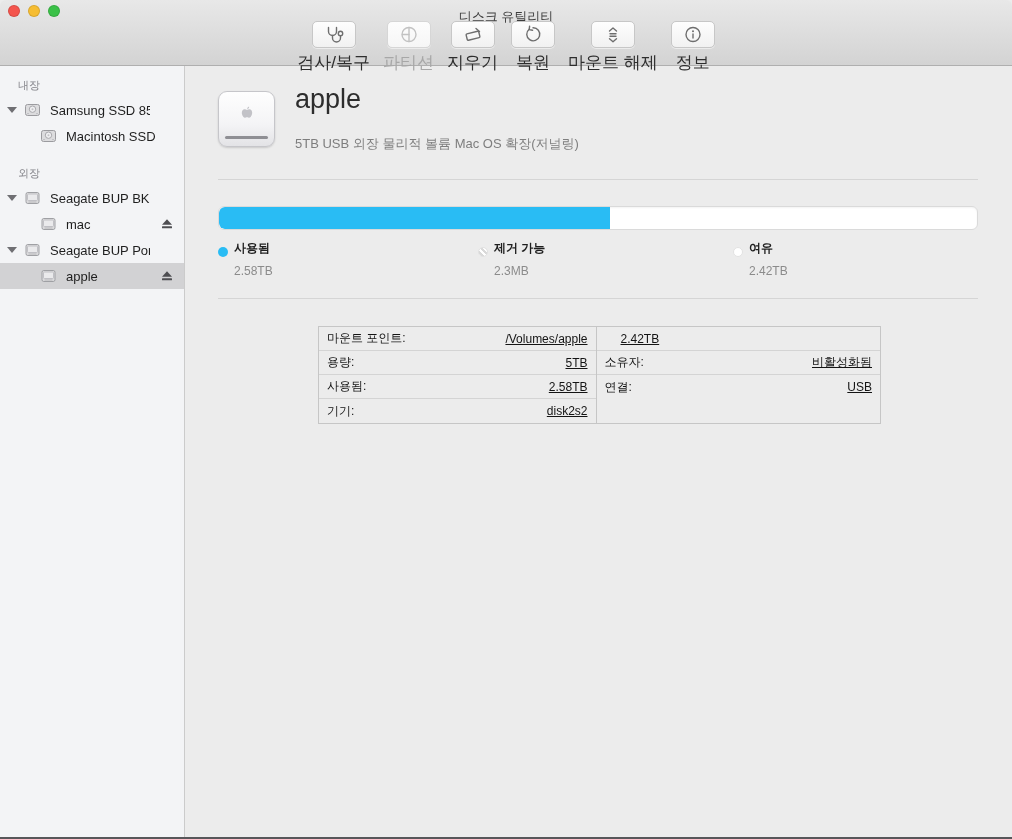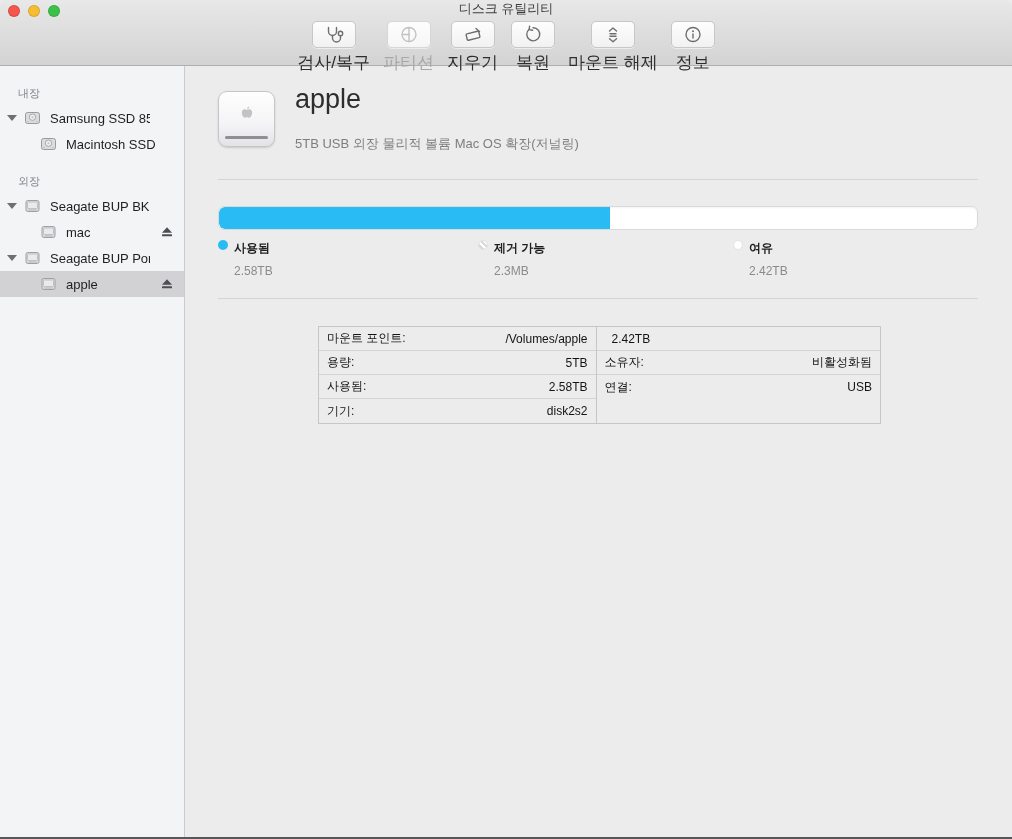--- a/index.html
+++ b/index.html
@@ -11,33 +11,33 @@
   html,body{width:1012px;height:839px;overflow:hidden;}
   body{font-family:"Liberation Sans","DejaVu Sans",sans-serif;background:#ECECEC;}
   .window{width:1012px;height:839px;display:flex;flex-direction:column;border-radius:6px 6px 0 0;overflow:hidden;}
 
   
   .titlebar{height:66px;flex:0 0 66px;background:linear-gradient(var(--titlebar-top),var(--titlebar-bottom));
     border-bottom:1px solid #AFAFAF;position:relative;}
   .traffic-lights{position:absolute;top:5px;left:8px;display:flex;gap:8px;}
   .tl{width:12px;height:12px;border-radius:50%;display:inline-block;border:1px solid rgba(0,0,0,.12);}
   .tl.red{background:var(--traffic-close);} .tl.yellow{background:var(--traffic-minimize);} .tl.green{background:var(--traffic-zoom);}
-  .window-title{text-align:center;padding-top:0;font-size:13px;color:#3c3c3c;height:21px;}
+  .window-title{text-align:center;padding-top:8px;font-size:13px;color:#3c3c3c;height:21px;}
   .toolbar{display:flex;justify-content:center;align-items:flex-start;gap:13px;}
   .tb-btn{display:flex;flex-direction:column;align-items:center;}
   .tb-box{width:44px;height:27px;background:linear-gradient(#FEFEFE,#F1F1F1);border:1px solid #C7C7C7;
     border-radius:5px;display:flex;align-items:center;justify-content:center;color:#6E6E6E;
     box-shadow:0 1px 0 rgba(255,255,255,.5);}
   .tb-label{font-size:17px;margin-top:3px;color:#2e2e2e;white-space:nowrap;}
   .tb-btn.disabled .tb-box{color:#C2C2C2;border-color:#D6D6D6;background:linear-gradient(#FDFDFD,#F6F6F6);}
   .tb-btn.disabled .tb-label{color:#A7A7A7;}
 
   
   .content{flex:1;display:flex;min-height:0;}
-  .sidebar{width:185px;flex:0 0 185px;background:var(--sidebar-bg);border-right:1px solid #CBCBCB;padding-top:17px;}
+  .sidebar{width:185px;flex:0 0 185px;background:var(--sidebar-bg);border-right:1px solid #CBCBCB;padding-top:9px;}
   .sb-header{font-size:11px;color:#84848A;padding:3px 0 4px 18px;}
   .sb-row{height:26px;display:flex;align-items:center;position:relative;font-size:13px;color:#1f1f1f;cursor:default;}
   .sb-row.selected{background:var(--sidebar-selection);}
   .sb-disclosure{position:absolute;left:7px;top:10px;width:0;height:0;border-left:5px solid transparent;
     border-right:5px solid transparent;border-top:6px solid #6F6F73;}
   .sb-icon{position:absolute;top:5px;}
   .sb-icon.lvl1{left:24px;} .sb-icon.lvl2{left:40px;}
   .sb-label{position:absolute;white-space:nowrap;overflow:hidden;max-width:100px;}
   .sb-label.lvl1{left:50px;} .sb-label.lvl2{left:66px;}
   .sb-eject{position:absolute;right:11px;top:7px;cursor:default;}
@@ -54,35 +54,35 @@
   .volume-desc{font-size:13px;color:#7E7E7E;margin-top:21px;}
   .divider{height:1px;background:#D5D5D5;}
   .divider.d1{margin-top:29px;} .divider.d2{margin-top:26px;}
 
   .usage-bar{margin-top:26px;height:24px;background:#FFFFFF;border-radius:6px;border:1px solid #DADADA;
     box-shadow:inset 0 1px 2px rgba(0,0,0,.05);overflow:hidden;}
   .usage-fill{height:100%;background:var(--accent-blue);border-radius:6px 0 0 6px;}
 
   .legend{position:relative;height:32px;margin-top:10px;}
   .leg-item{position:absolute;top:0;}
-  .leg-head{display:flex;align-items:flex-start;gap:6px;}
+  .leg-head{display:flex;align-items:flex-end;gap:6px;}
   .leg-dot{width:10px;height:10px;border-radius:50%;flex:0 0 10px;}
   .leg-dot.used{background:var(--accent-blue);}
   .leg-dot.purgeable{background:repeating-linear-gradient(45deg,#FFFFFF 0 2px,#D9D9D9 2px 4px);border:1px solid #E2E2E2;}
   .leg-dot.free{background:#FFFFFF;border:1px solid #E2E2E2;}
   .leg-label{font-size:12px;font-weight:bold;color:#1e1e1e;}
   .leg-value{font-size:12px;color:#8B8B8B;margin:7px 0 0 16px;}
 
   .details{display:flex;border:1px solid #C6C6C6;width:563px;margin:27px 0 0 100px;background:transparent;}
   .dhalf{display:flex;flex-direction:column;}
   .dhalf.left{width:277px;} .dhalf.right{width:285px;border-left:1px solid #C6C6C6;}
   .drow{height:24px;display:flex;justify-content:space-between;align-items:center;padding:0 8px;border-bottom:1px solid #D4D4D4;}
   .drow:last-child{border-bottom:none;}
   .d-lbl,.d-val{font-size:12px;color:#141414;white-space:nowrap;}
-  .d-val{margin-left:7px;}
+  .d-val{margin-left:16px;text-decoration:underline;}
 
   .window-bottom-edge{flex:0 0 2px;background:#57575A;}
 </style>
 </head>
 <body>
 
 <div class="window">
 
   <div class="titlebar">
     <div class="traffic-lights">

